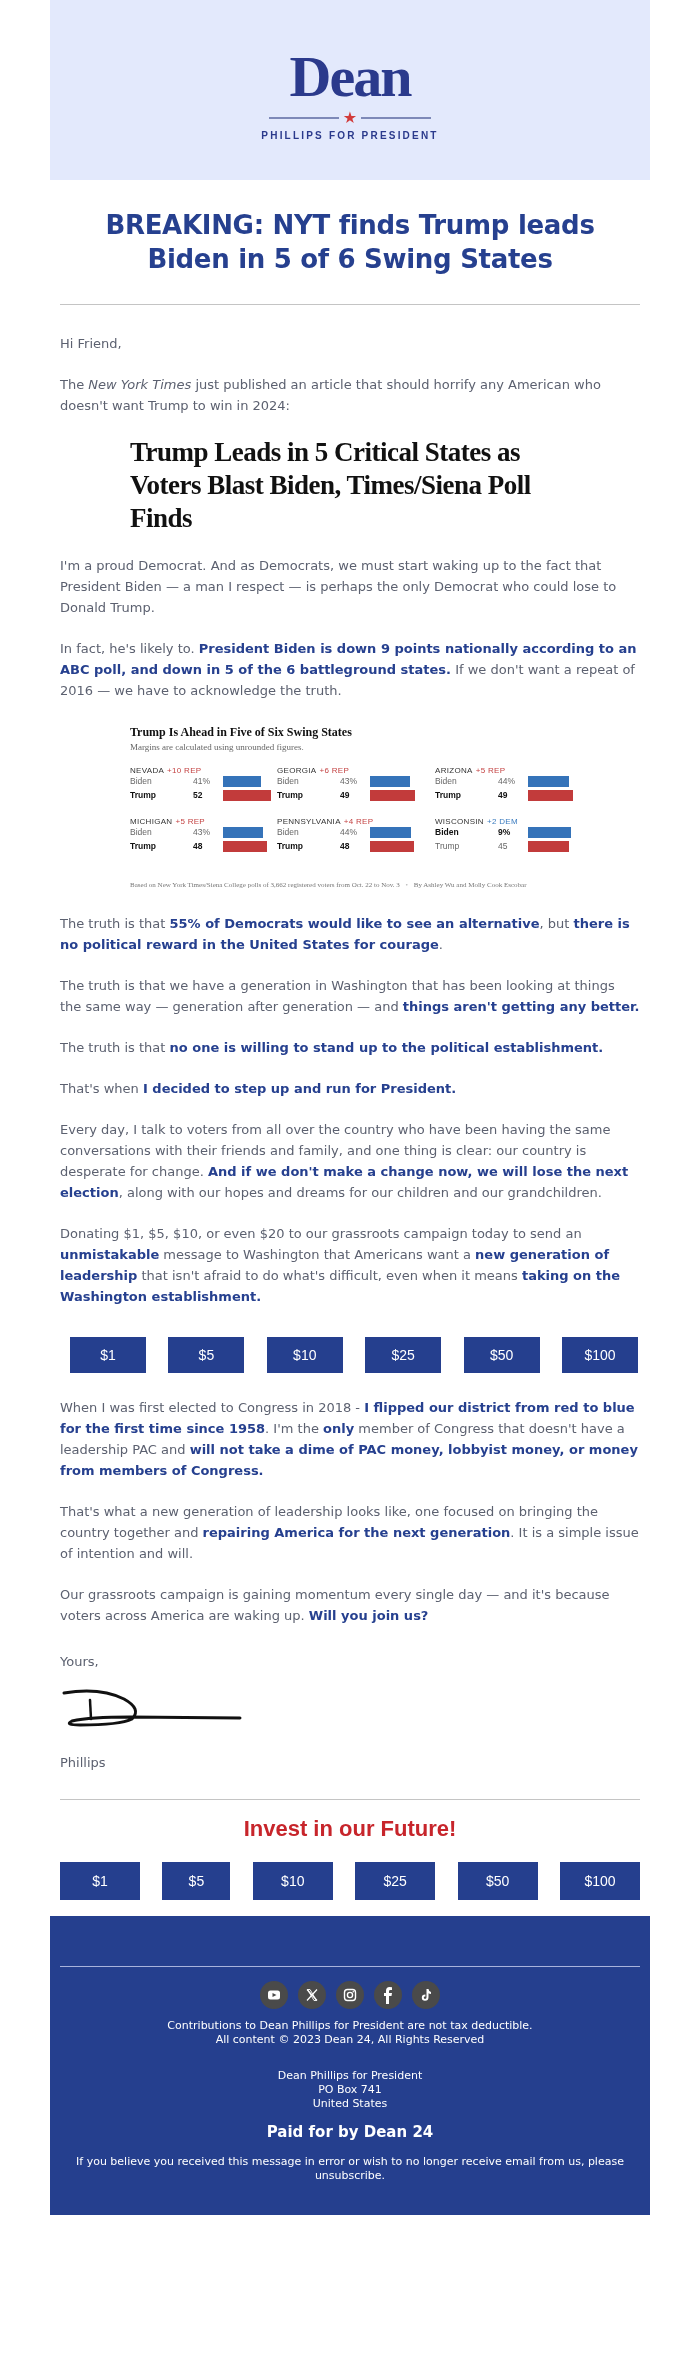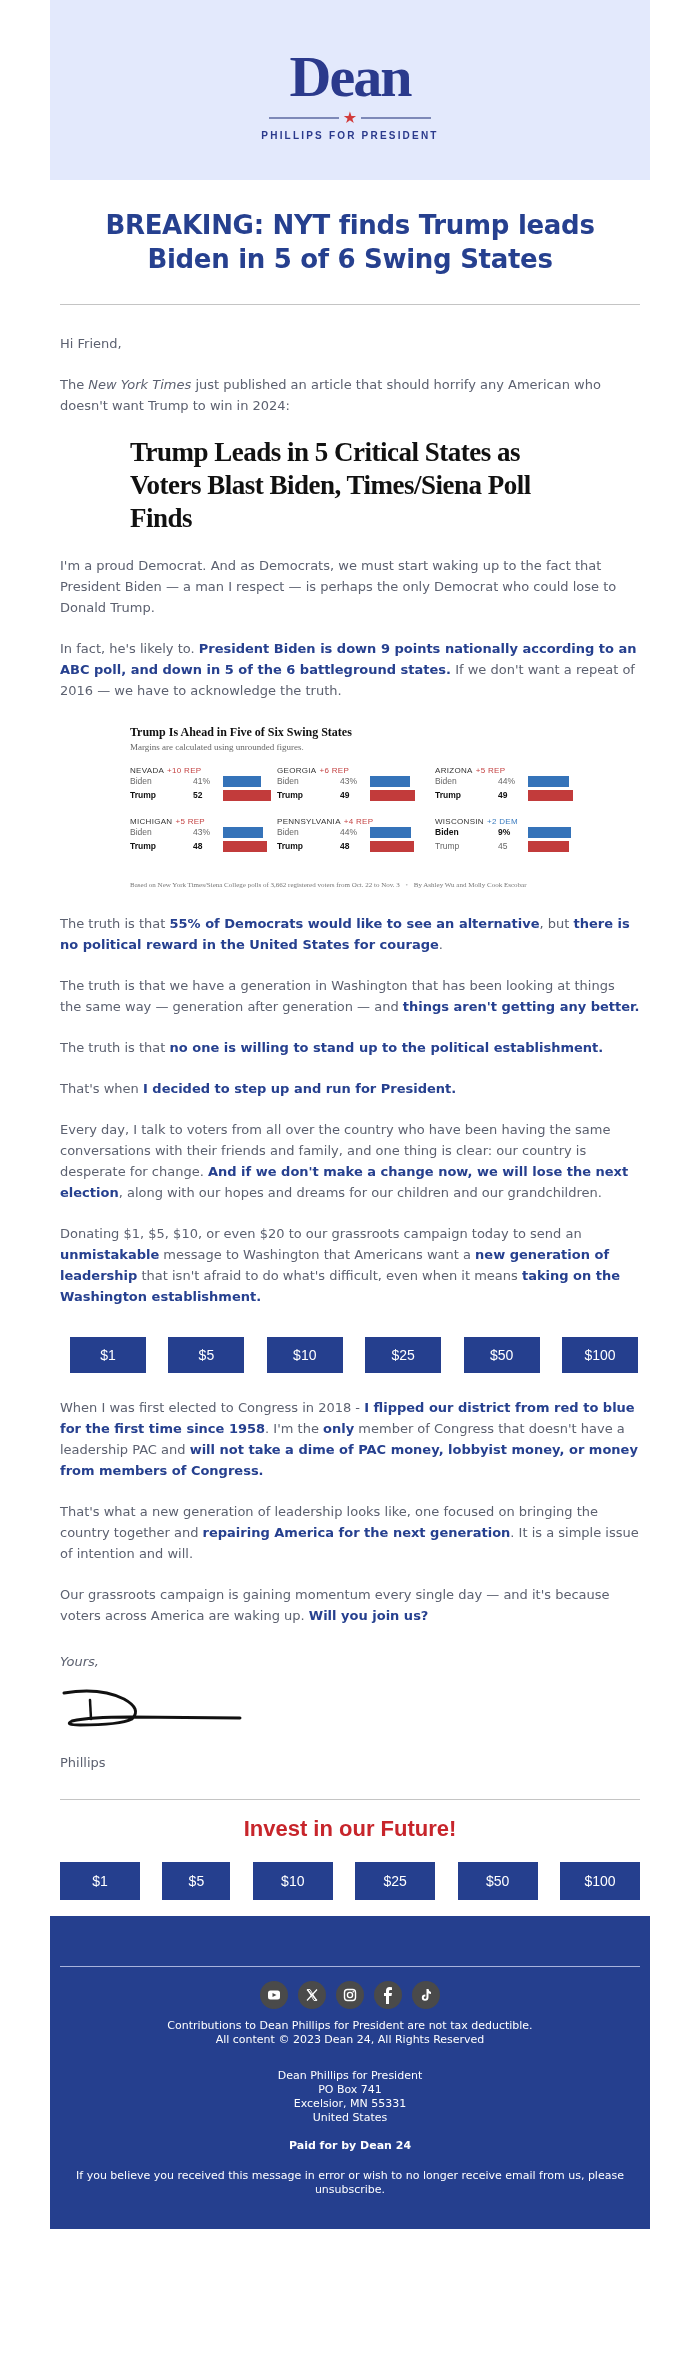--- a/index.html
+++ b/index.html
@@ -47,34 +47,34 @@
 
     
     .donate-row { display: flex; justify-content: space-between; padding: 22px 10px 24px; }
     .donate-row.first { padding: 30px 12px 24px 20px; }
     .donate-btn { background: #253f8e; color: #fff; font-family: "Liberation Sans", sans-serif; font-size: 14px; text-align: center; line-height: 36px; height: 36px; cursor: pointer; }
     .donate-row.first .donate-btn { width: 76px; }
     .donate-row.second { padding: 8px 10px 16px; }
     .donate-row.second .donate-btn { width: 80px; height: 38px; line-height: 38px; }
 
     
-    .sign-off { font-size: 13px; color: #5c6170; margin-bottom: 16px; font-style: italic; }
+    .sign-off { font-size: 13px; color: #5c6170; margin-bottom: 16px; }
     .signature { height: 60px; margin: 0 0 10px; }
     .sig-name { font-size: 13px; line-height: 16px; color: #5c6170; }
 
     .invest-title { font-family: "Liberation Sans", sans-serif; font-weight: 700; font-size: 22px; color: #c7252b; text-align: center; padding: 16px 0 12px; }
 
     
     .footer { background: #253f8e; padding: 50px 10px 32px; color: #fff; text-align: center; }
     .footer-rule { height: 1px; background: #a8b3dc; margin-bottom: 14px; }
     .socials { display: flex; justify-content: center; gap: 10px; margin-bottom: 10px; }
     .social { width: 28px; height: 28px; border-radius: 50%; background: #4a4a4a; display: flex; align-items: center; justify-content: center; cursor: pointer; }
     .footer-text { font-size: 11px; line-height: 14px; color: #fff; }
     .footer-block { margin-top: 22px; }
-    .footer-bold { font-weight: 700; margin-top: 14px; font-size: 11px; }
+    .footer-bold { font-weight: 700; margin-top: 14px; font-size: 15px; }
     .footer-unsub { margin-top: 16px; font-size: 11px; line-height: 14px; }
   </style>
 </head>
 <body>
 
 <div class="container">
 
   <div class="header">
     <div class="logo-word">Dean</div>
     <div class="logo-rule">
@@ -297,20 +297,19 @@
             <path d="M7.5 1 L9.5 1 Q9.8 3.6 12 4 L12 6 Q10.5 6 9.5 5.2 L9.5 9.2 Q9.5 12.8 6 12.8 Q2.8 12.8 2.8 9.6 Q2.8 6.4 6.4 6.5 L6.4 8.5 Q4.8 8.3 4.8 9.6 Q4.8 10.9 6 10.9 Q7.5 10.9 7.5 9.2 Z" fill="#fff"></path>
           </svg>
       </a>
     </div>
     <div class="footer-text">Contributions to Dean Phillips for President are not tax deductible.</div>
     <div class="footer-text">All content © 2023 Dean 24, All Rights Reserved</div>
 
     <div class="footer-block">
       <div class="footer-text">Dean Phillips for President</div>
       <div class="footer-text">PO Box 741</div>
-      <div class="footer-text">Excelsior, MN 55331</div>
       <div class="footer-text">United States</div>
     </div>
 
     <div class="footer-text footer-bold">Paid for by Dean 24</div>
     <div class="footer-unsub">If you believe you received this message in error or wish to no longer receive email from us, please unsubscribe.</div>
   </div>
 </div>
 
 </body></html>

